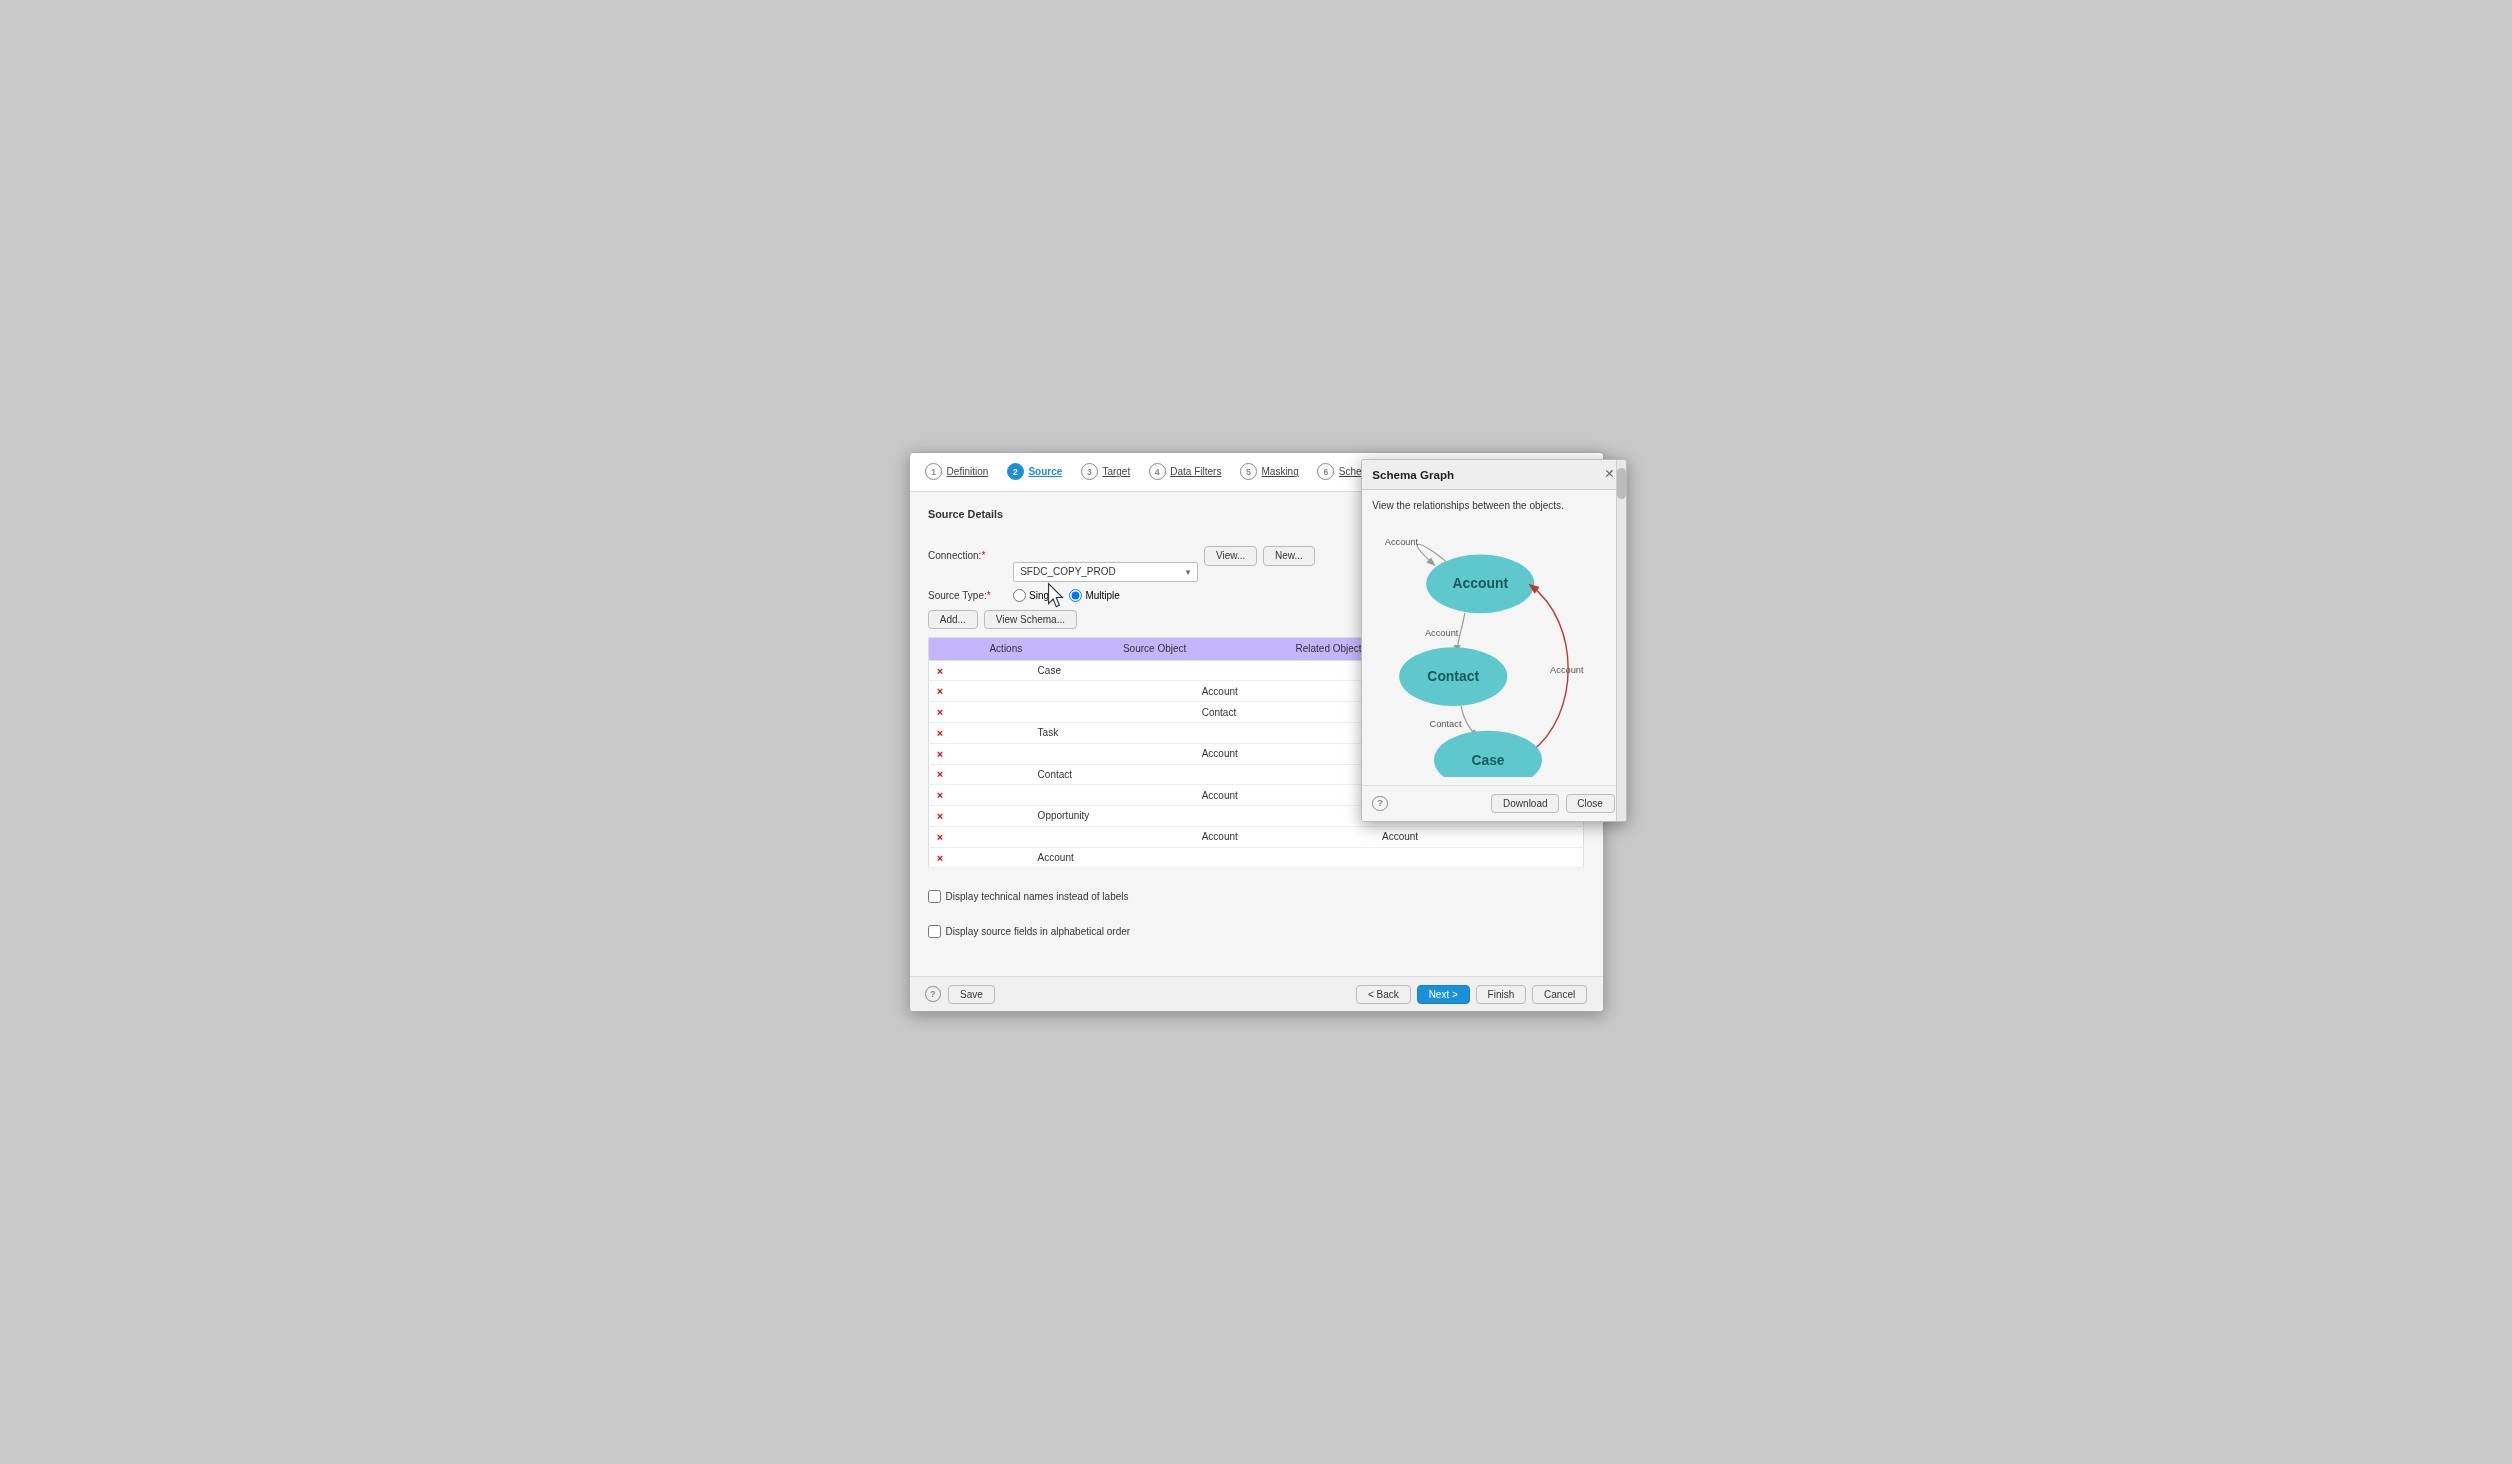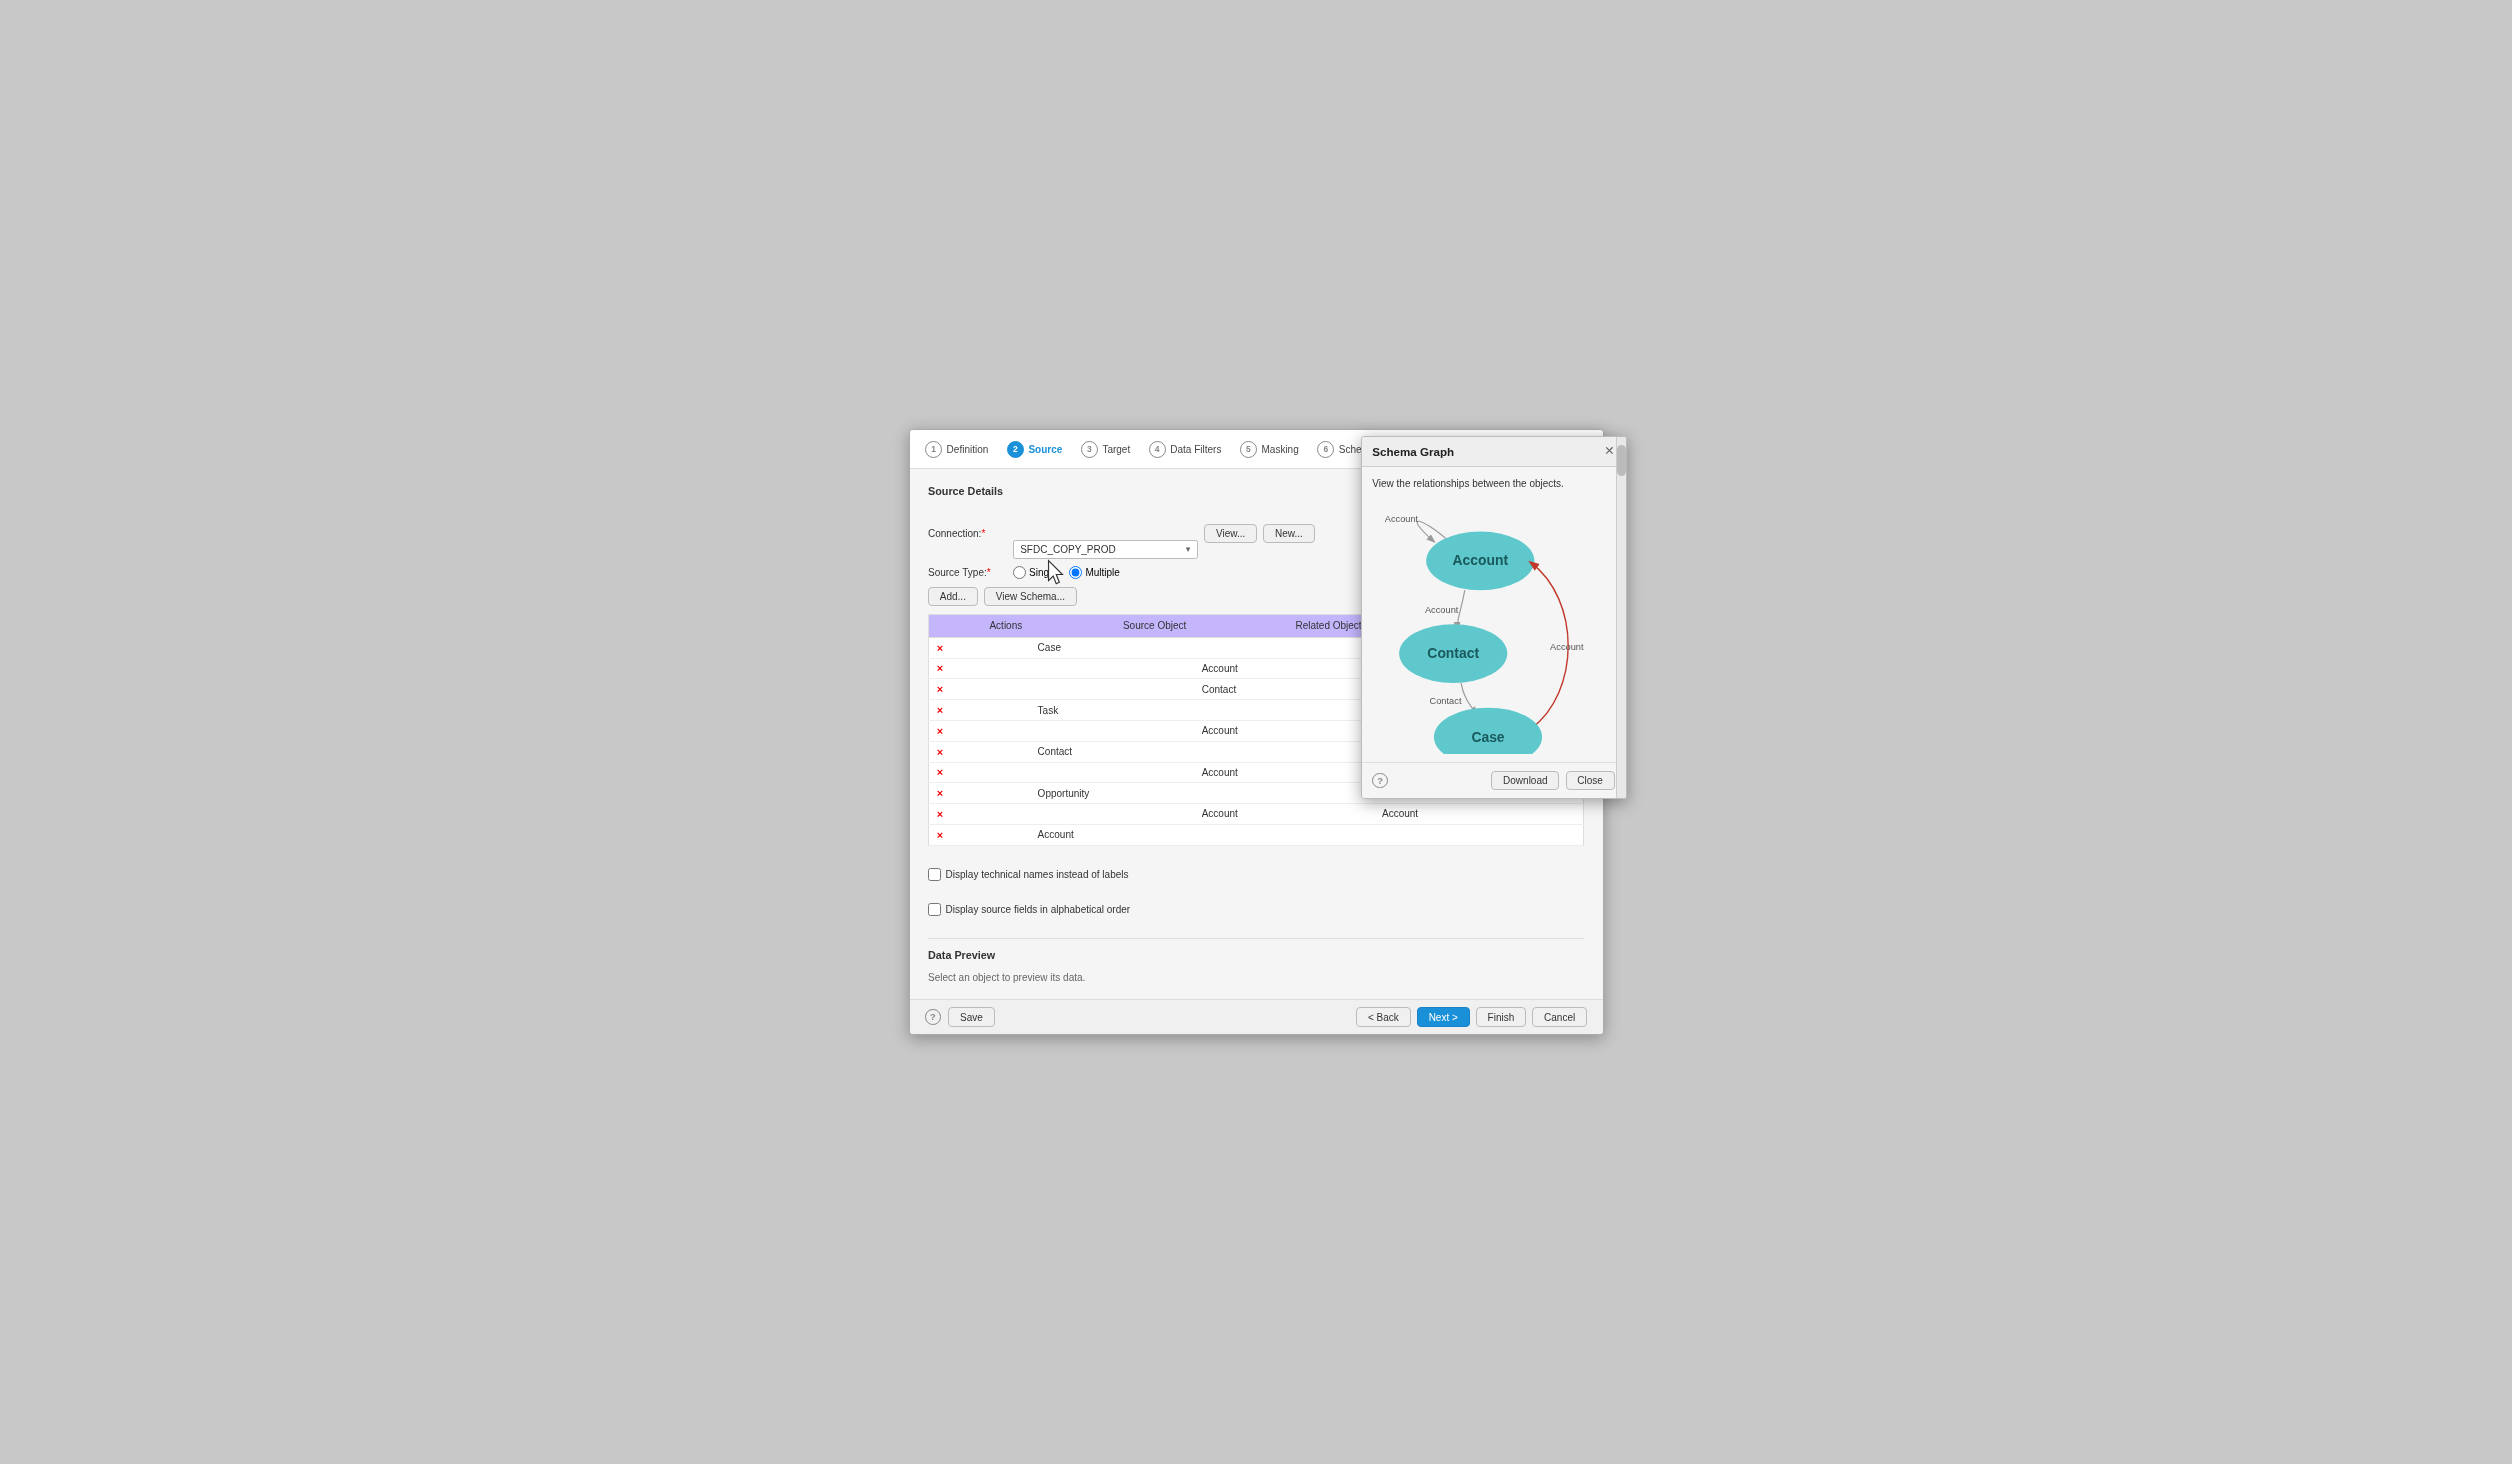--- a/index.html
+++ b/index.html
@@ -57,20 +57,21 @@
       flex-shrink: 0;
     }
     .step-circle.active {
       background: #1a90d9;
       border-color: #1a90d9;
       color: #fff;
     }
     .step-label {
       font-size: 10px;
       color: #444;
+      text-decoration: underline;
     }
     .step-label.active {
       color: #1a90d9;
       font-weight: bold;
     }
     
     .main-content {
       padding: 15.5px 18.5px;
       background: #f5f5f5;
     }
@@ -466,24 +467,20 @@
 
       <div class="checkbox-row">
         <input type="checkbox" style="">
         <span>Display technical names instead of labels</span>
       </div>
       <div class="checkbox-row">
         <input type="checkbox" style="">
         <span>Display source fields in alphabetical order</span>
       </div>
 
-      <div class="data-preview-section">
-        <div class="section-title">Data Preview</div>
-        <div class="preview-hint">Select an object to preview its data.</div>
-      </div>
     </div>
 
     <div class="modal-footer">
       <div class="footer-left">
         <div class="help-icon">?</div>
         <button class="btn">Save</button>
       </div>
       <div class="footer-right">
         <button class="btn">&lt; Back</button>
         <button class="btn btn-primary">Next &gt;</button>

